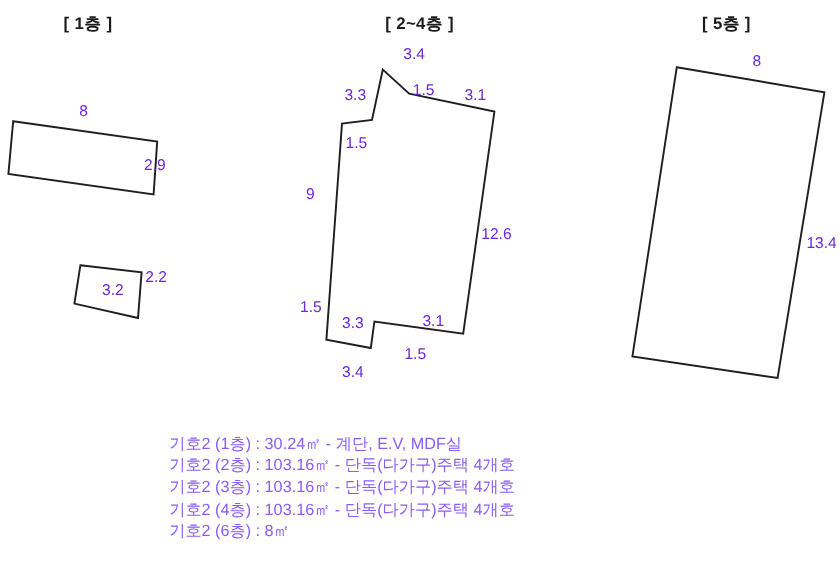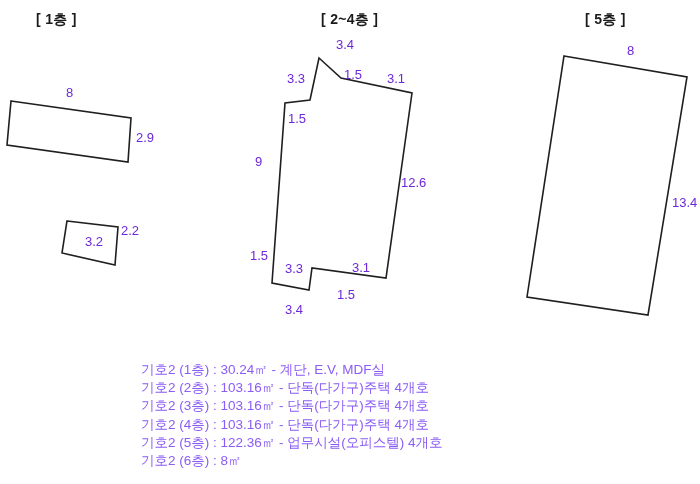--- a/index.html
+++ b/index.html
@@ -23,21 +23,21 @@
     height: 484px;
   }
   .panel-title {
     position: absolute;
     font-size: 14px;
     font-weight: bold;
     color: #1b1b1b;
     white-space: nowrap;
     letter-spacing: 0.3px;
   }
-  #title-f1  { left: 36px;  top: 11px; }
+  #title-f1  { left: 53px;  top: 11px; }
   #title-f24 { left: 283px; top: 11px; margin-left: 38px; }
   #title-f5  { left: 585px; top: 11px; }
 
   .dim {
     position: absolute;
     font-size: 13px;
     color: #6d28d9;
     white-space: nowrap;
     line-height: 1;
   }
@@ -67,34 +67,33 @@
 
 <div class="panel-title" id="title-f1">[ 1층 ]</div>
 <div class="panel-title" id="title-f24">[ 2~4층 ]</div>
 <div class="panel-title" id="title-f5">[ 5층 ]</div>
 
 <div id="legend">
     <div class="legend-line">기호2 (1층) : 30.24㎡ - 계단, E.V, MDF실</div>
     <div class="legend-line">기호2 (2층) : 103.16㎡ - 단독(다가구)주택 4개호</div>
     <div class="legend-line">기호2 (3층) : 103.16㎡ - 단독(다가구)주택 4개호</div>
     <div class="legend-line">기호2 (4층) : 103.16㎡ - 단독(다가구)주택 4개호</div>
-    <div class="legend-line">기호2 (5층) : 122.36㎡ - 업무시설(오피스텔) 4개호</div>
     <div class="legend-line">기호2 (6층) : 8㎡</div>
   </div>
 
 <div class="dim" style="left: 66px; top: 86px;">8</div>
-<div class="dim" style="left: 136px; top: 131px;">2.9</div>
+<div class="dim" style="left: 120px; top: 131px;">2.9</div>
 <div class="dim" style="left: 85px; top: 203px; margin-top: 32px;">3.2</div>
 <div class="dim" style="left: 121px; top: 224px;">2.2</div>
 <div class="dim" style="left: 336px; top: 38px;">3.4</div>
 <div class="dim" style="left: 287px; top: 72px;">3.3</div>
 <div class="dim" style="left: 344px; top: 68px;">1.5</div>
 <div class="dim" style="left: 387px; top: 72px;">3.1</div>
 <div class="dim" style="left: 288px; top: 112px;">1.5</div>
 <div class="dim" style="left: 255px; top: 155px;">9</div>
-<div class="dim" style="left: 401px; top: 176px;">12.6</div>
+<div class="dim" style="left: 401px; top: 188px;">12.6</div>
 <div class="dim" style="left: 250px; top: 249px;">1.5</div>
 <div class="dim" style="left: 285px; top: 262px;">3.3</div>
 <div class="dim" style="left: 352px; top: 261px;">3.1</div>
 <div class="dim" style="left: 337px; top: 288px;">1.5</div>
 <div class="dim" style="left: 285px; top: 303px;">3.4</div>
 <div class="dim" style="left: 627px; top: 44px;">8</div>
 <div class="dim" style="left: 672px; top: 196px;">13.4</div>
 
 </body></html>

